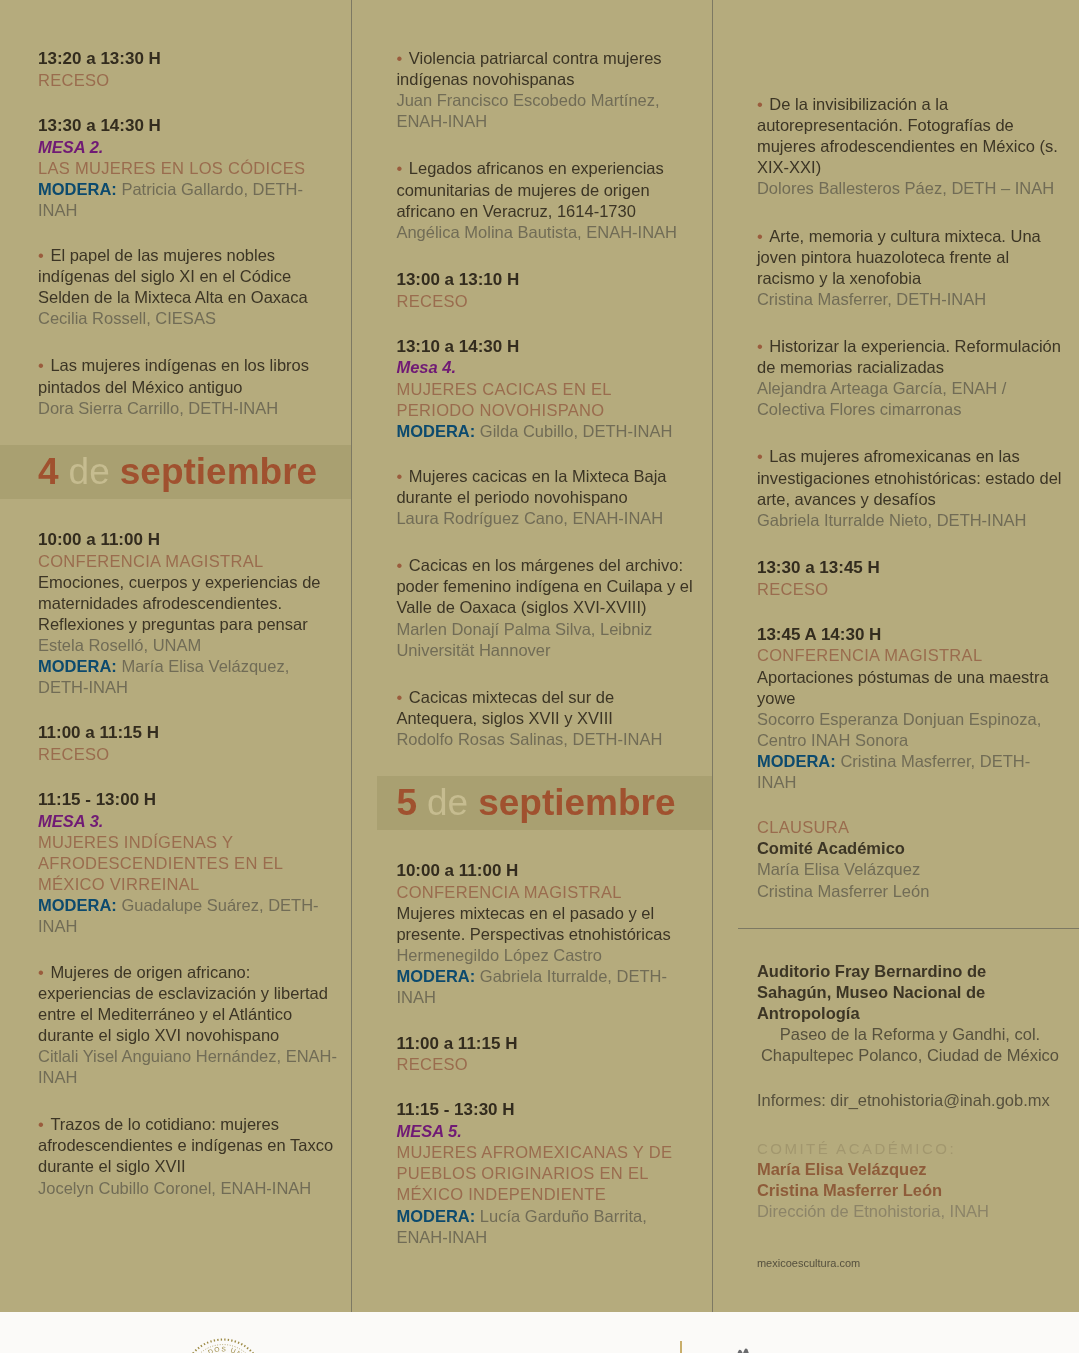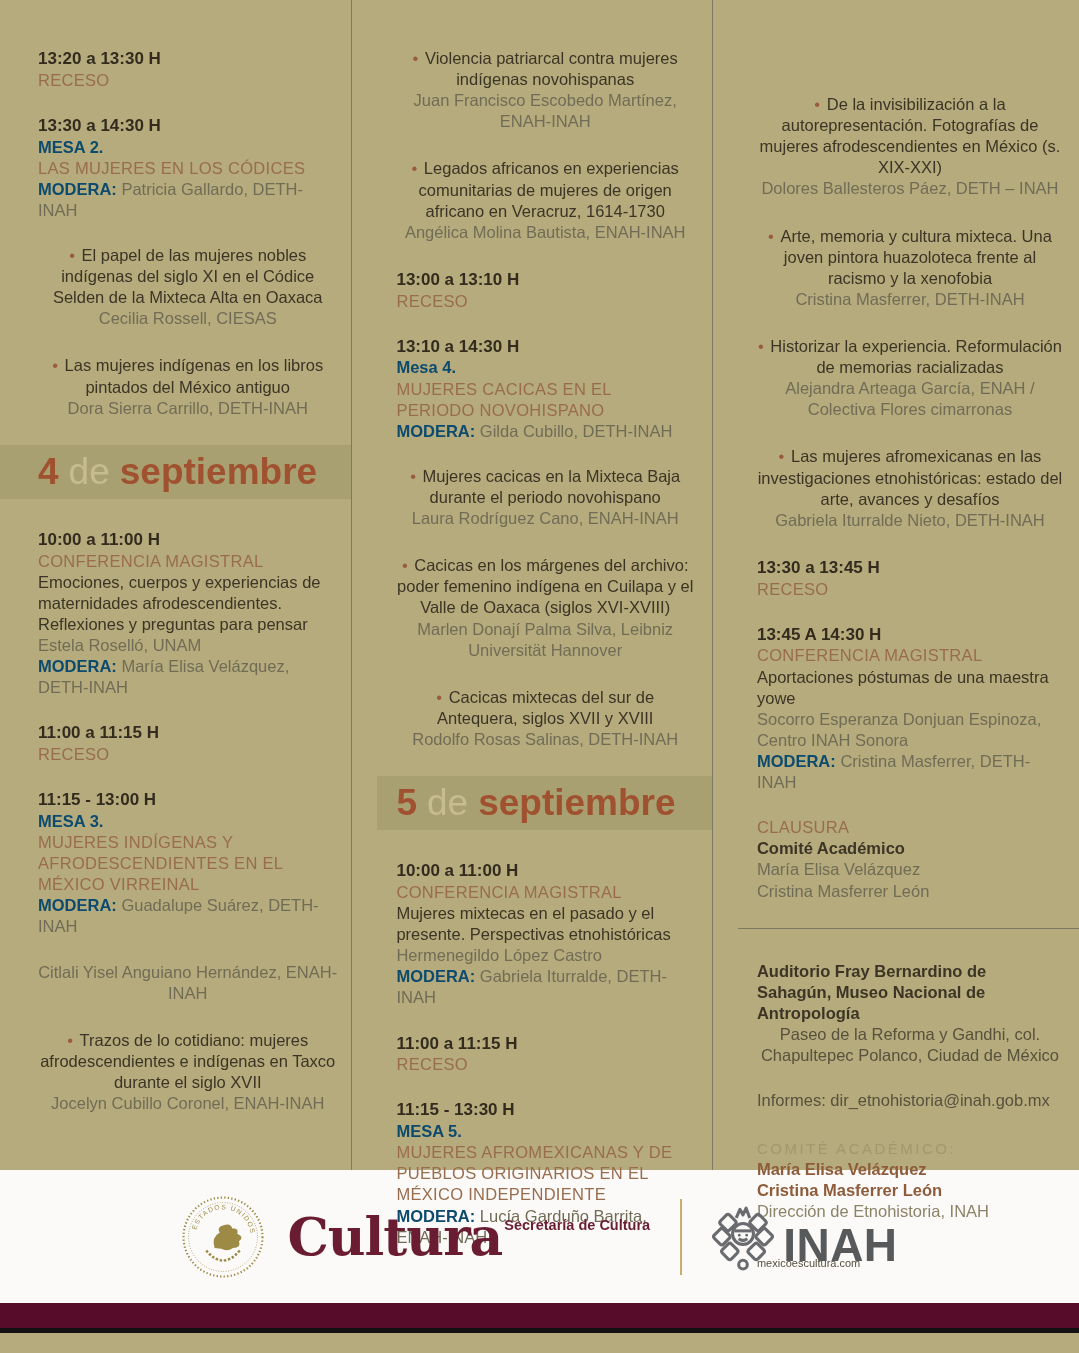--- a/index.html
+++ b/index.html
@@ -2,30 +2,30 @@
 <html><head>
 <meta charset="utf-8">
 <style>
   html,body{margin:0;padding:0;}
   .poster{
     width:1079px;height:1353px;position:relative;overflow:hidden;
     background:#b5ab7d;
     font-family:"Liberation Sans","DejaVu Sans",sans-serif;
     color:#3c3525;
   }
-  .columns{display:flex;height:1170px;gap:25px;}
+  .columns{display:flex;height:1312px;gap:25px;}
   .col{box-sizing:border-box;font-size:16.5px;line-height:1.28;}
   .col-a{width:369px;border-right:1px solid #7d7963;padding:48px 14px 0 38px;}
   .col-b{width:352px;border-right:1px solid #7d7963;padding:48px 18px 0 19px;}
   .col-c{width:358px;padding:48px 16px 0 19px;margin-top:46px;}
   .blk{margin-bottom:24px;}
-  .talk{margin-bottom:26px;text-align:center;}
+  .talk{margin-bottom:26px;}
   .time{font-weight:bold;color:#332c1e;font-size:17px;}
   .cat{color:#9a6c4e;letter-spacing:.3px;}
-  .mesa{font-weight:bold;color:#0c4a6e;}
+  .mesa{font-weight:bold;color:#701a75;font-style:italic;}
   .body-title{color:#3c3525;}
   .speaker{color:#716c56;}
   .modera-label{font-weight:bold;color:#0c4a6e;}
   .modera-val{color:#716c56;}
   .bullet{color:#9a5c3d;margin-right:2px;}
   .bold-line{font-weight:bold;color:#3c3525;}
   .date-band{
     background:#a9a071;height:54px;display:flex;align-items:center;
     font-size:37px;margin-top:6px;margin-bottom:30px;
   }
@@ -97,20 +97,21 @@
           <div class="time">11:00 a 11:15 H</div>
           <div class="cat">RECESO</div>
         </div>
         <div class="blk">
           <div class="time">11:15 - 13:00 H</div>
           <div class="mesa">MESA 3.</div>
           <div class="cat">MUJERES INDÍGENAS Y AFRODESCENDIENTES EN EL MÉXICO VIRREINAL</div>
           <div><span class="modera-label">MODERA:</span> <span class="modera-val">Guadalupe Suárez, DETH-INAH</span></div>
         </div>
         <div class="talk">
+          <div class="body-title"><span class="bullet">• </span><span>Mujeres de origen africano: experiencias de esclavización y libertad entre el Mediterráneo y el Atlántico durante el siglo XVI novohispano</span></div>
           <div class="speaker">Citlali Yisel Anguiano Hernández, ENAH-INAH</div>
         </div>
         <div class="talk">
           <div class="body-title"><span class="bullet">• </span><span>Trazos de lo cotidiano: mujeres afrodescendientes e indígenas en Taxco durante el siglo XVII</span></div>
           <div class="speaker">Jocelyn Cubillo Coronel, ENAH-INAH</div>
         </div>
       </div>
     <div class="col col-b" id="col1">
         <div class="talk">
           <div class="body-title"><span class="bullet">• </span><span>Violencia patriarcal contra mujeres indígenas novohispanas</span></div>

